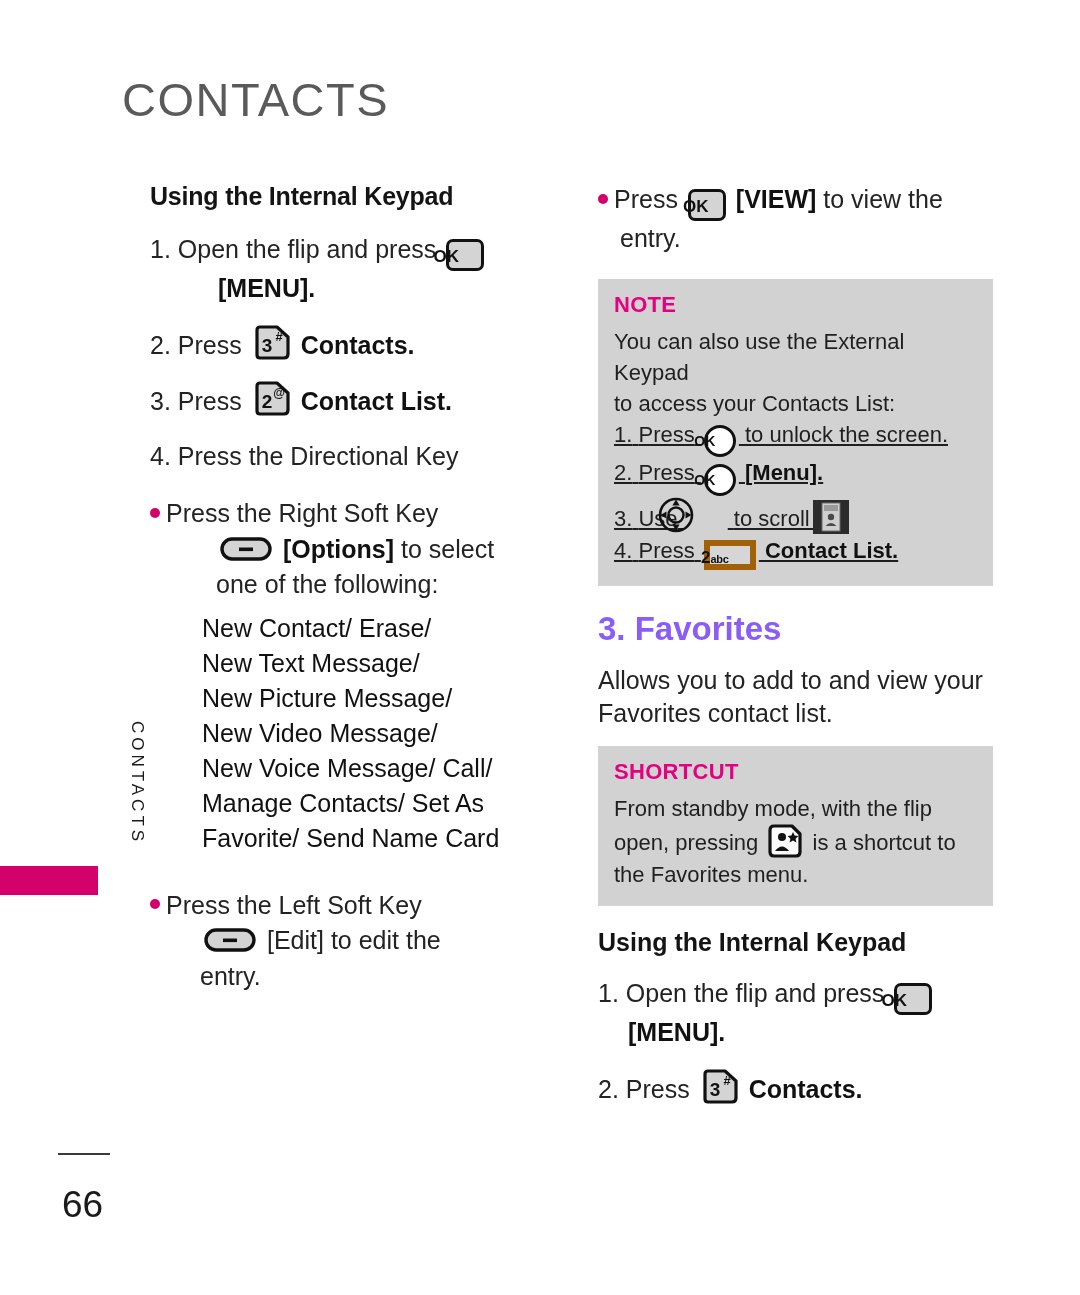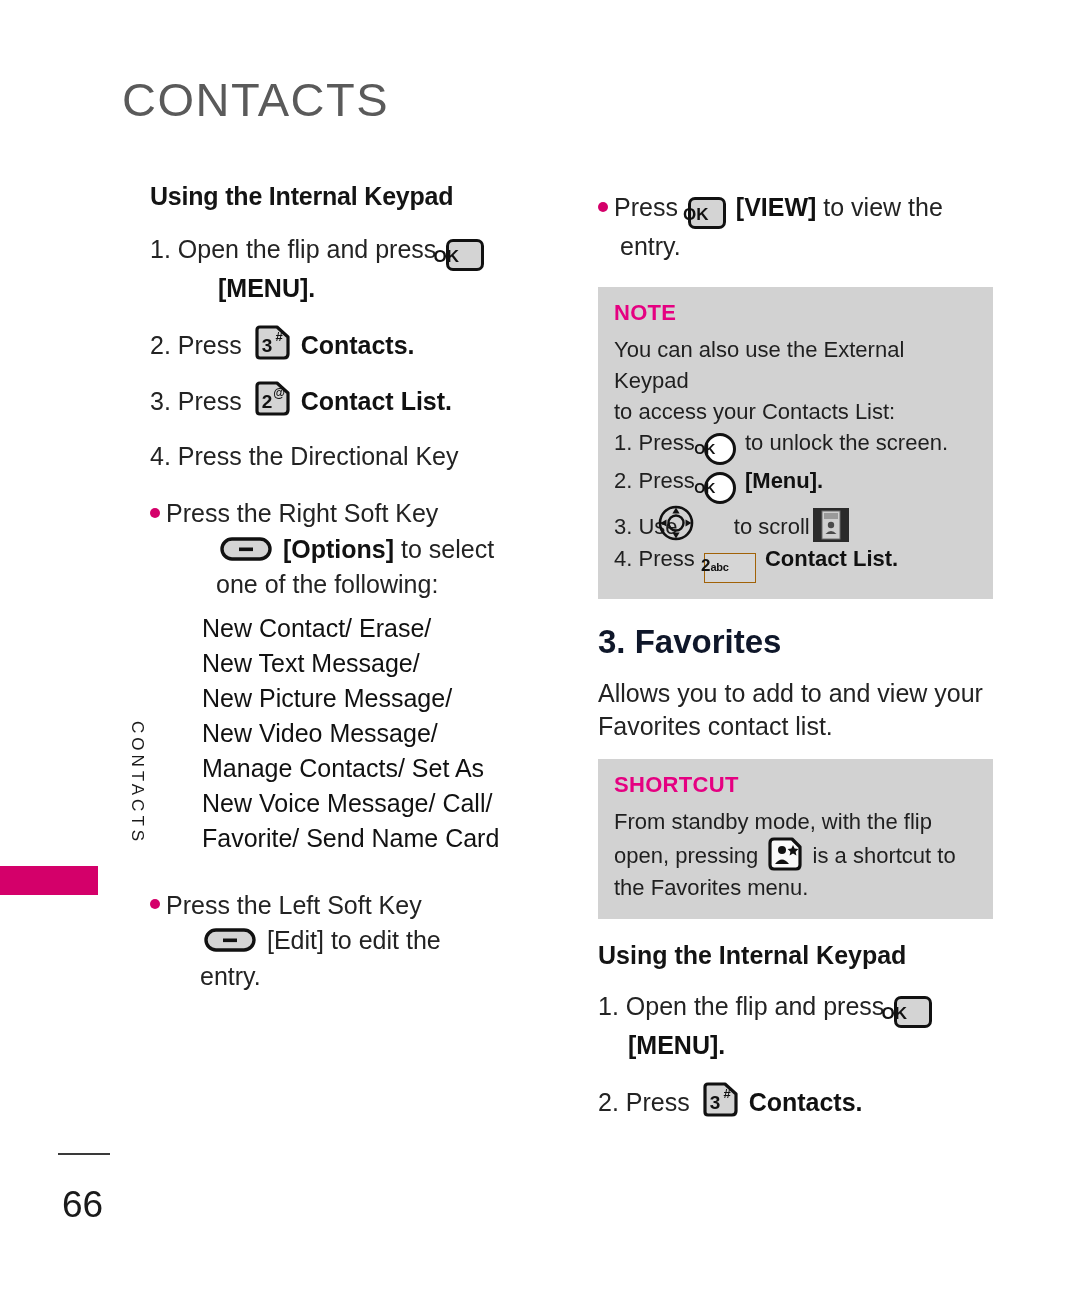--- a/index.html
+++ b/index.html
@@ -68,21 +68,21 @@
   }
   .sec-head-r {
     font-size: 25px;
     font-weight: bold;
     color: #141414;
     margin: 22px 0 19px 0;
   }
   .fav-head {
     font-size: 33px;
     font-weight: bold;
-    color: #0f172a;
+    color: #8b5cf6;
     margin: 24px 0 16px 0;
   }
   .para {
     font-size: 25px;
     line-height: 1.33;
     color: #232323;
     margin: 0 0 12px 0;
     font-weight: 300;
   }
 
@@ -150,20 +150,21 @@
     font-weight: 300;
   }
   .box-step {
     font-size: 22px;
     line-height: 1.47;
     color: #1f1f1f;
     margin: 0;
     padding-left: 30px;
     text-indent: -30px;
     font-weight: 300;
+    text-decoration: underline;
   }
   .box-step .b { font-weight: bold; color: #111; }
   .box-sub { padding-left: 30px; text-indent: 0; }
 
   
   .ic {
     display: inline-block;
     vertical-align: -0.24em;
     position: relative;
   }
@@ -203,21 +204,21 @@
   .ic-numkey {
     width: 37px; height: 36px;
     margin: 0 4px;
     vertical-align: -0.3em;
   }
   .ic-numkey svg { display: block; }
 
   
   .ic-abckey {
     width: 52px; height: 30px;
-    border: 1px solid #a16207;
+    border: 6px solid #a16207;
     background: #d6d6d6;
     box-sizing: border-box;
     text-align: center;
     line-height: 24px;
     color: #111;
     margin: 0 3px;
     vertical-align: -0.26em;
     font-weight: bold;
     font-size: 17px;
   }
@@ -342,22 +343,22 @@
     </span>
     <br>
     <span style="display:inline-block;padding-left:44px;text-indent:0;">one of the following:</span>
   </div>
 
   <div class="opt-list">
     <div>New Contact/ Erase/</div>
     <div>New Text Message/</div>
     <div>New Picture Message/</div>
     <div>New Video Message/</div>
+    <div>New Voice Message/ Call/</div>
     <div>Manage Contacts/ Set As</div>
-    <div>New Voice Message/ Call/</div>
     <div>Favorite/ Send Name Card</div>
   </div>
 
   <div class="bullet-item" style="margin-top:32px;">
     <span class="bullet-dot"></span><span>Press the Left Soft Key</span>
     <br>
     <span style="display:inline-block;padding-left:28px;text-indent:0;">
       <span class="ic ic-soft">
         <svg viewBox="0 0 52 24" width="52" height="24">
           <rect x="2" y="2" width="48" height="20" rx="10" ry="10" fill="#d4d4d4" stroke="#111" stroke-width="3.4"></rect>
@@ -368,21 +369,21 @@
       <span>to edit the</span>
     </span>
     <br>
     <span style="display:inline-block;padding-left:28px;text-indent:0;">entry.</span>
   </div>
 
 </div>
 
 <div class="col col-right">
 
-  <div class="bullet-item" style="margin-top:8px;">
+  <div class="bullet-item" style="margin-top:0;">
     <span class="bullet-dot"></span><span>Press</span>
     <span class="ic ic-ok">OK</span>
     <span class="bold">[VIEW]</span>
     <span>to view the entry.</span>
   </div>
 
   <div class="box" style="margin-top:22px;">
     <div class="box-title">NOTE</div>
     <div class="box-line">You can also use the External Keypad</div>
     <div class="box-line">to access your Contacts List:</div>

